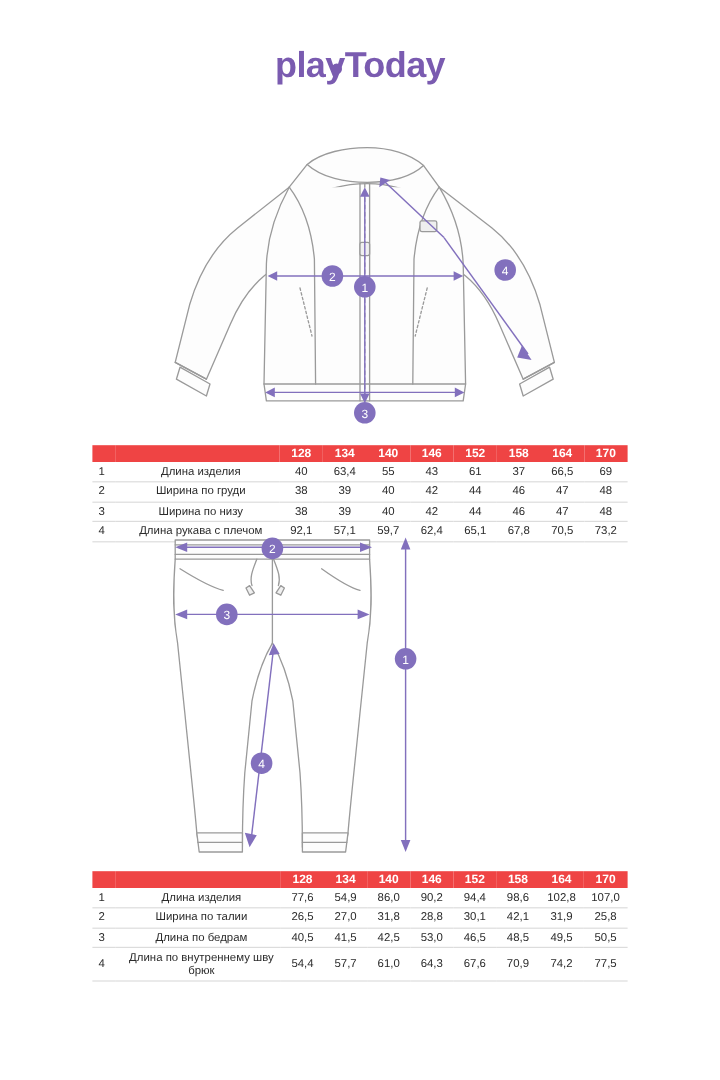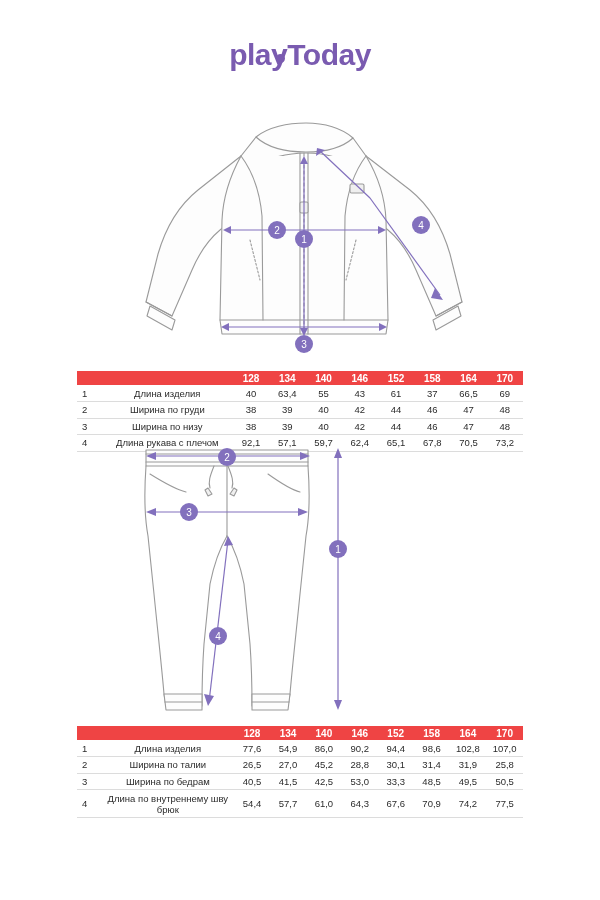--- a/index.html
+++ b/index.html
@@ -330,35 +330,35 @@
         <td class="v">94,4</td>
         <td class="v">98,6</td>
         <td class="v">102,8</td>
         <td class="v">107,0</td>
       </tr>
       <tr>
         <td class="num">2</td>
         <td class="name">Ширина по талии</td>
         <td class="v">26,5</td>
         <td class="v">27,0</td>
-        <td class="v">45,2</td>
+        <td class="v">31,8</td>
         <td class="v">28,8</td>
         <td class="v">30,1</td>
-        <td class="v">31,4</td>
+        <td class="v">42,1</td>
         <td class="v">31,9</td>
         <td class="v">25,8</td>
       </tr>
       <tr>
         <td class="num">3</td>
-        <td class="name">Ширина по бедрам</td>
+        <td class="name">Длина по бедрам</td>
         <td class="v">40,5</td>
         <td class="v">41,5</td>
         <td class="v">42,5</td>
         <td class="v">53,0</td>
-        <td class="v">33,3</td>
+        <td class="v">46,5</td>
         <td class="v">48,5</td>
         <td class="v">49,5</td>
         <td class="v">50,5</td>
       </tr>
       <tr class="tall">
         <td class="num">4</td>
         <td class="name">Длина по внутреннему шву брюк</td>
         <td class="v">54,4</td>
         <td class="v">57,7</td>
         <td class="v">61,0</td>

